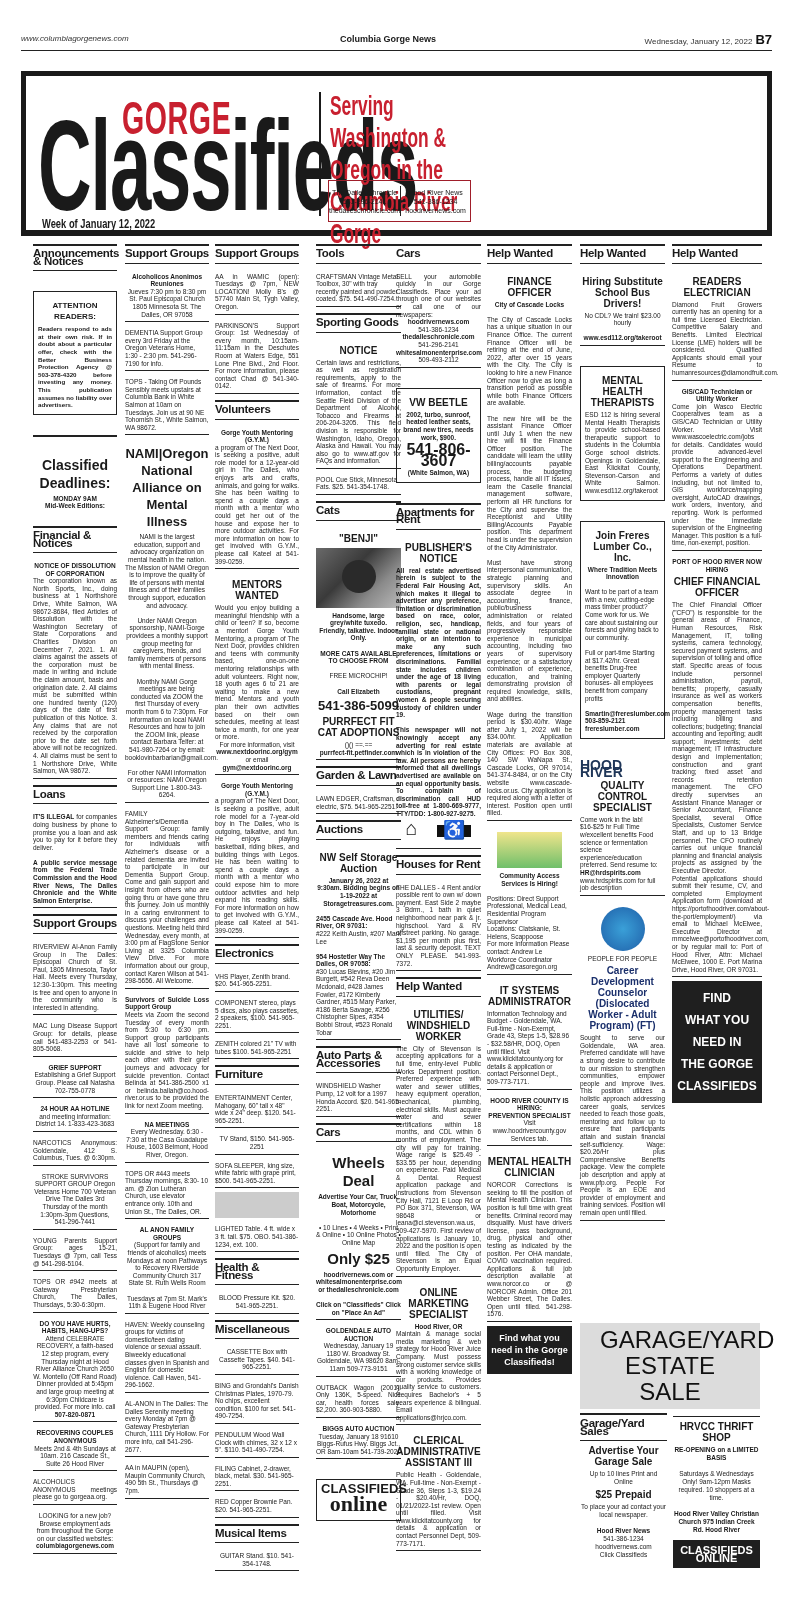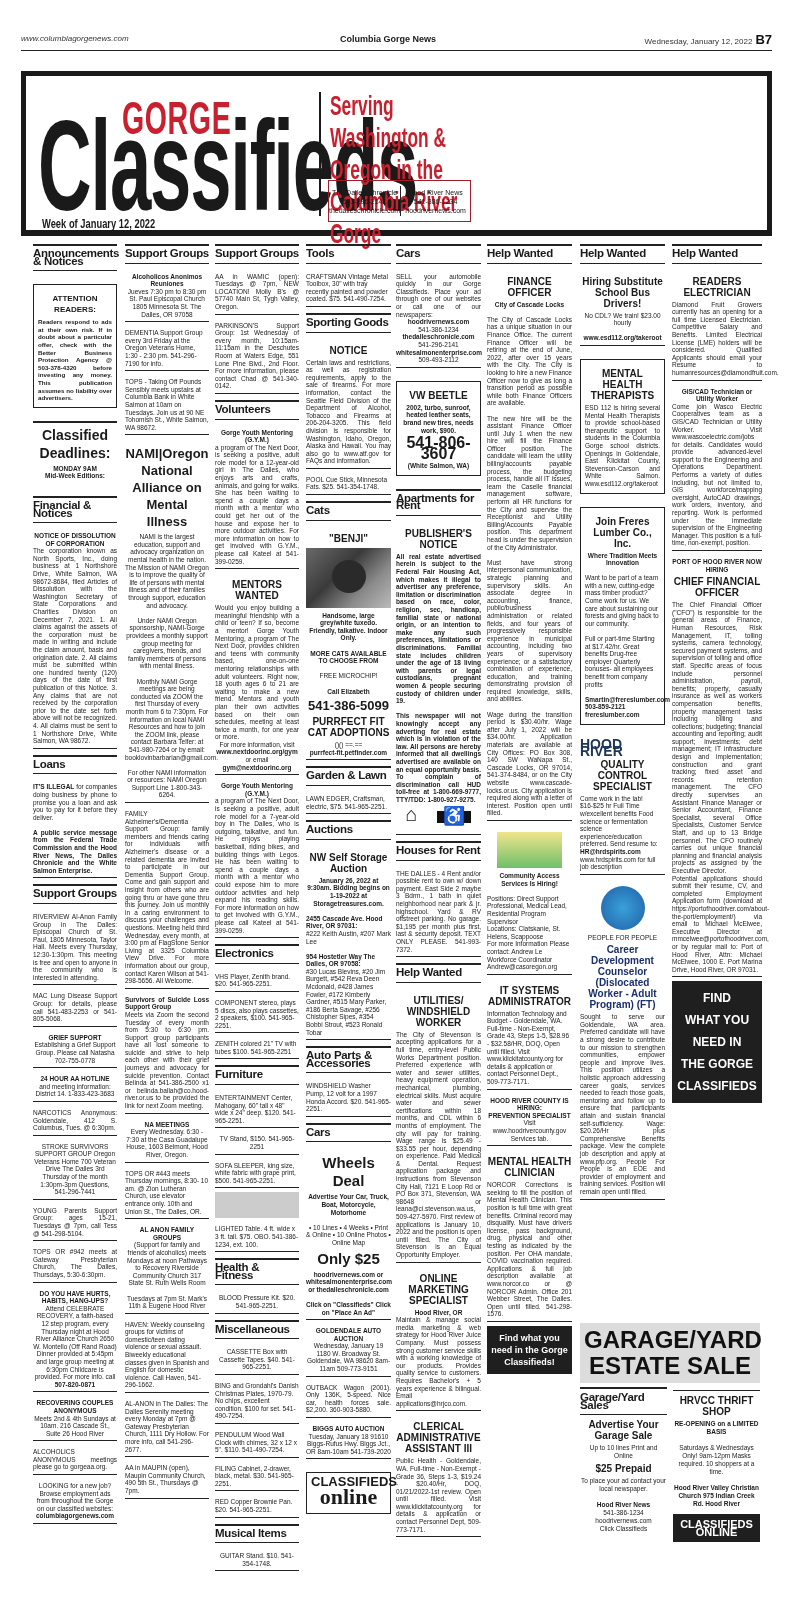--- a/index.html
+++ b/index.html
@@ -17,29 +17,29 @@
 .contactbox{position:absolute;left:328px;top:180px;width:143px;height:42px;border:1.5px solid #a01e2a;display:flex;font-size:7px;text-align:center;align-items:center}
 .contactbox>div{flex:1;line-height:9px}
 .contactbox .sep{flex:0 0 1px;height:30px;background:#222}
 .mainframe{position:absolute;left:21px;top:71px;width:751px;height:165px;border:5px solid #1a1a1a;border-bottom:6px solid #1a1a1a}
 .col{position:absolute;top:238px;font-size:6.5px;line-height:7.6px}
 .secthead{font-weight:bold;font-size:11.5px;text-align:left;border-top:2px solid #222;border-bottom:1px solid #222;padding:4px 0 5px;margin:6px 0 6px;transform-origin:center;font-stretch:condensed;letter-spacing:-.3px}
 .ad{padding:3px 0;border-bottom:1px solid #222;margin-bottom:4px}
 .ad.center{text-align:center}
 .j{text-align:justify}
 .bold{font-weight:bold}
-.boxed{border:1.5px solid #222;padding:5px 4px;margin:13px 0}
+.boxed{border:1.5px solid #222;padding:5px 4px;margin:20px 0}
 .hd{font-weight:bold;font-size:10px;text-align:center;line-height:11px;margin:3px 0}
 .hd-xl{font-weight:bold;font-size:15px;text-align:center;line-height:18px;margin:3px 0}
 .darkbox{background:#1f1f1f;color:#fff;text-align:center;font-weight:bold;padding:6px 4px}
 .catphoto{width:100%;height:60px;background:linear-gradient(135deg,#6a6a6a 0%,#3a3a3a 40%,#8a8a8a 70%,#bbb 100%);margin:4px 0;position:relative}
 .catphoto::after{content:"";position:absolute;left:30%;top:20%;width:40%;height:55%;border-radius:50%;background:#2a2a2a}
 .img-ph{background:#ccc;height:26px;margin:4px 0}
 .logo-circle{width:44px;height:44px;margin:4px auto;border-radius:50%;background:radial-gradient(circle,#3aa0d8,#1f5fa8)}
-.garage{background:#dcdcdc;padding:4px 4px;text-align:center;font-weight:bold;color:#111;line-height:26px}
+.garage{background:#dcdcdc;padding:4px 20px;text-align:center;font-weight:normal;color:#111;line-height:26px}
 </style>
 </head>
 <body>
 
 <div class="topbar">
   <span class="url">www.columbiagorgenews.com</span>
 </div>
 <div style="position:absolute;left:340px;top:34px;font-weight:bold;font-size:9px">Columbia Gorge News</div>
 <div class="topright"><span>Wednesday, January 12, 2022</span><b>B7</b></div>
 <div class="rule-top"></div>
@@ -63,21 +63,21 @@
       <div>hoodrivernews.com</div>
     </div>
 </div>
 
 <div class="col" style="left:33px;width:84px">
   <div class="secthead">Announcements &amp; Notices</div>
   <div class="boxed">
     <div class="hd" style="font-size:8px">ATTENTION READERS:</div>
     <div class="bold j" style="font-size:6.2px">Readers respond to ads at their own risk. If in doubt about a particular offer, check with the Better Business Protection Agency @ 503-378-4320 before investing any money. This publication assumes no liability over advertisers.</div>
   </div>
-  <div style="border-top:2px solid #222;margin-top:8px;padding-top:0;text-align:center">
+  <div style="border-top:2px solid #222;margin-top:8px;padding-top:16px;text-align:center">
     <div class="hd-xl" style="font-size:14px">Classified Deadlines:</div>
     <div class="bold">MONDAY 9AM</div>
     <div class="bold">Mid-Week Editions:</div>
   </div>
   <div class="secthead" style="margin-top:16px">Financial &amp; Notices</div>
   <div class="ad">
     <div class="bold" style="text-align:center">NOTICE OF DISSOLUTION OF CORPORATION</div>
     <div class="j">The corporation known as North Sports, Inc., doing business at 1 Northshore Drive, White Salmon, WA 98672-8684, filed Articles of Dissolution with the Washington Secretary of State Corporations and Charities Division on December 7, 2021. 1. All claims against the assets of the corporation must be made in writing and include the claim amount, basis and origination date. 2. All claims must be submitted within one hundred twenty (120) days of the date of first publication of this Notice. 3. Any claims that are not received by the corporation prior to the date set forth above will not be recognized. 4. All claims must be sent to 1 Northshore Drive, White Salmon, WA 98672.</div>
   </div>
   <div class="secthead">Loans</div>
@@ -177,21 +177,21 @@
   <div class="secthead">Miscellaneous</div>
   <div class="ad center">CASSETTE Box with Cassette Tapes. $40. 541-965-2251.</div>
   <div class="ad">BING and Grondahl's Danish Christmas Plates, 1970-79. No chips, excellent condition. $100 for set. 541-490-7254.</div>
   <div class="ad">PENDULUM Wood Wall Clock with chimes, 32 x 12 x 5". $110. 541-490-7254.</div>
   <div class="ad">FILING Cabinet, 2-drawer, black, metal. $30. 541-965-2251.</div>
   <div class="ad">RED Copper Brownie Pan. $20. 541-965-2251.</div>
   <div class="secthead">Musical Items</div>
   <div class="ad center">GUITAR Stand. $10. 541-354-1748.</div>
 </div>
 
-<div class="col" style="left:306px;width:85px">
+<div class="col" style="left:316px;width:85px">
   <div class="secthead">Tools</div>
   <div class="ad">CRAFTSMAN Vintage Metal Toolbox, 30" with tray recently painted and powder coated. $75. 541-490-7254.</div>
   <div class="secthead">Sporting Goods</div>
   <div class="ad">
       <div class="hd">NOTICE</div>
       <div class="j">Certain laws and restrictions, as well as registration requirements, apply to the sale of firearms. For more information, contact the Seattle Field Division of the Department of Alcohol, Tobacco and Firearms at 206-204-3205. This field division is responsible for Washington, Idaho, Oregon, Alaska and Hawaii. You may also go to www.atf.gov for FAQs and information.</div>
     </div>
   <div class="ad">POOL Cue Stick, Minnesota Fats. $25. 541-354-1748.</div>
   <div class="secthead">Cats</div>
   <div class="ad center">

